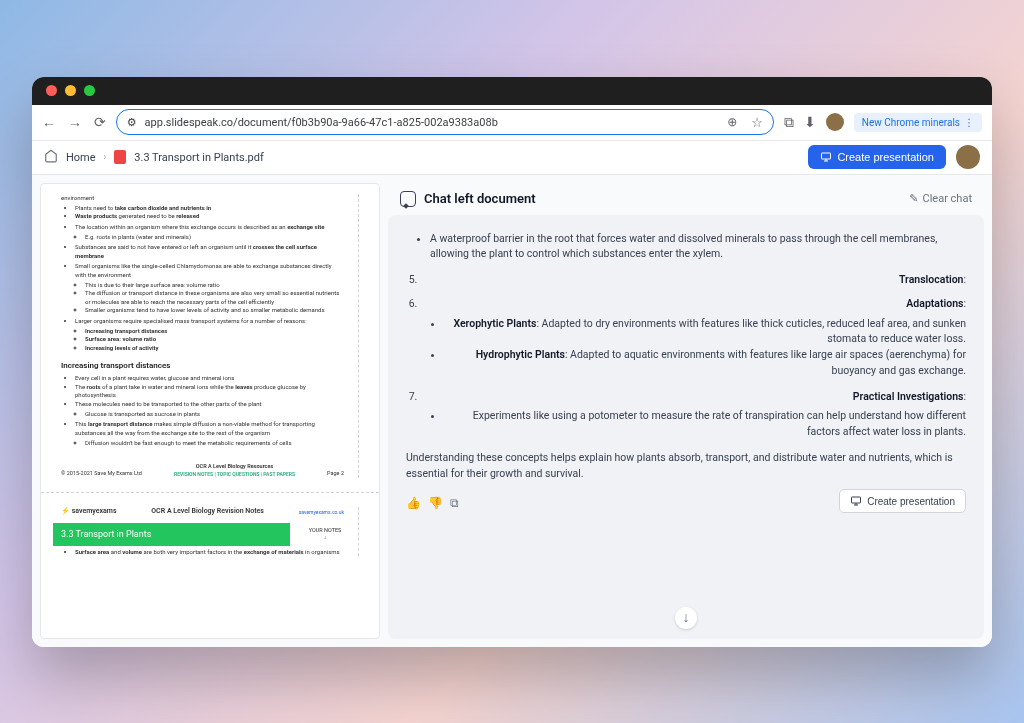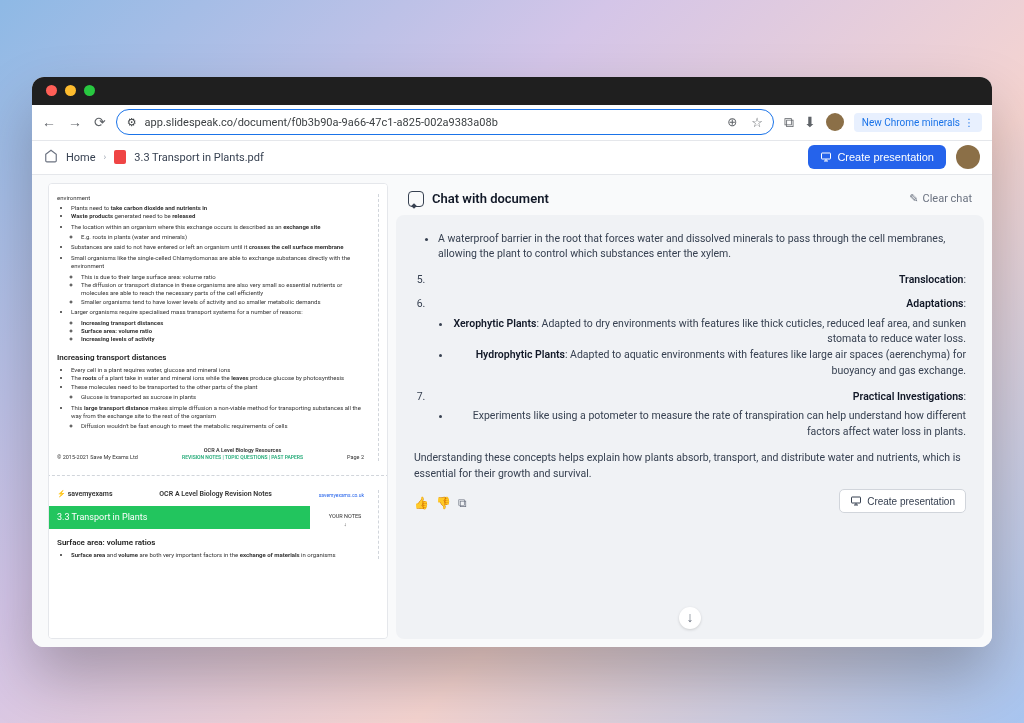--- a/index.html
+++ b/index.html
@@ -57,23 +57,23 @@
   .create-btn {
     background: #2563eb; color: #fff; border: none;
     padding: 6px 12px; border-radius: 6px; font-size: 11px;
     display: flex; align-items: center; gap: 5px; cursor: pointer;
   }
   .avatar-md { width: 24px; height: 24px; border-radius: 50%; background: #8b6f47; }
   .content {
     flex: 1; display: flex; background: #f9fafb; overflow: hidden;
   }
   .doc-panel {
-    width: 340px; background: #fff; margin: 8px 0 8px 16px;
+    width: 340px; background: #fff; margin: 8px 0 8px 8px;
     border: 1px solid #e5e7eb; border-radius: 4px;
-    overflow-y: auto; padding: 10px 8px; font-size: 6px; color: #333;
+    overflow-y: auto; padding: 10px 20px; font-size: 6px; color: #333;
     line-height: 1.4; position: relative;
   }
   .doc-panel ul { list-style: disc; padding-left: 14px; margin: 2px 0; }
   .doc-panel ul ul { list-style: circle; padding-left: 10px; }
   .doc-h { font-size: 8px; font-weight: 600; margin: 8px 0 3px; color: #222; }
   .doc-footer {
     display: flex; justify-content: space-between; align-items: flex-end;
     margin-top: 16px; font-size: 5.5px; color: #333;
   }
   .doc-footer .center { text-align: center; font-weight: 600; }
@@ -260,38 +260,37 @@
 
       <div style="border-right:1px dashed #d1d5db;padding-right:14px">
       <div class="doc-top-row">
         <div class="sme-logo">
           <span class="bolt">⚡</span>
           <span>savemyexams</span>
         </div>
         <div style="font-weight:600;font-size:7px">OCR A Level Biology Revision Notes</div>
         <div class="notes-col">savemyexams.co.uk</div>
       </div>
-      <div style="display:flex;gap:24px;align-items:flex-end">
+      <div style="display:flex;gap:24px;align-items:center">
         <div class="doc-title-bar" style="flex:1">3.3 Transport in Plants</div>
         <div style="font-size:5.5px;text-align:center;width:38px">
           <div>YOUR NOTES</div>
           <div>↓</div>
         </div>
       </div>
-      <div class="doc-h">Surface area: volume ratios</div>
       <ul>
         <li><b>Surface area</b><span> and </span><b>volume</b><span> are both very important factors in the </span><b>exchange of materials</b><span> in organisms</span></li>
       </ul>
       </div>
     </div>
 
     <div class="chat-panel">
       <div class="chat-header">
         <div class="chat-icon"></div>
-        <div class="chat-title">Chat with document</div>
+        <div class="chat-title">Chat left document</div>
         <div class="clear-chat">
           <span>✎</span>
           <span>Clear chat</span>
         </div>
       </div>
 
       <div class="chat-body">
         <ul>
             <li>A waterproof barrier in the root that forces water and dissolved minerals to pass through the cell membranes, allowing the plant to control which substances enter the xylem.</li>
           </ul>

